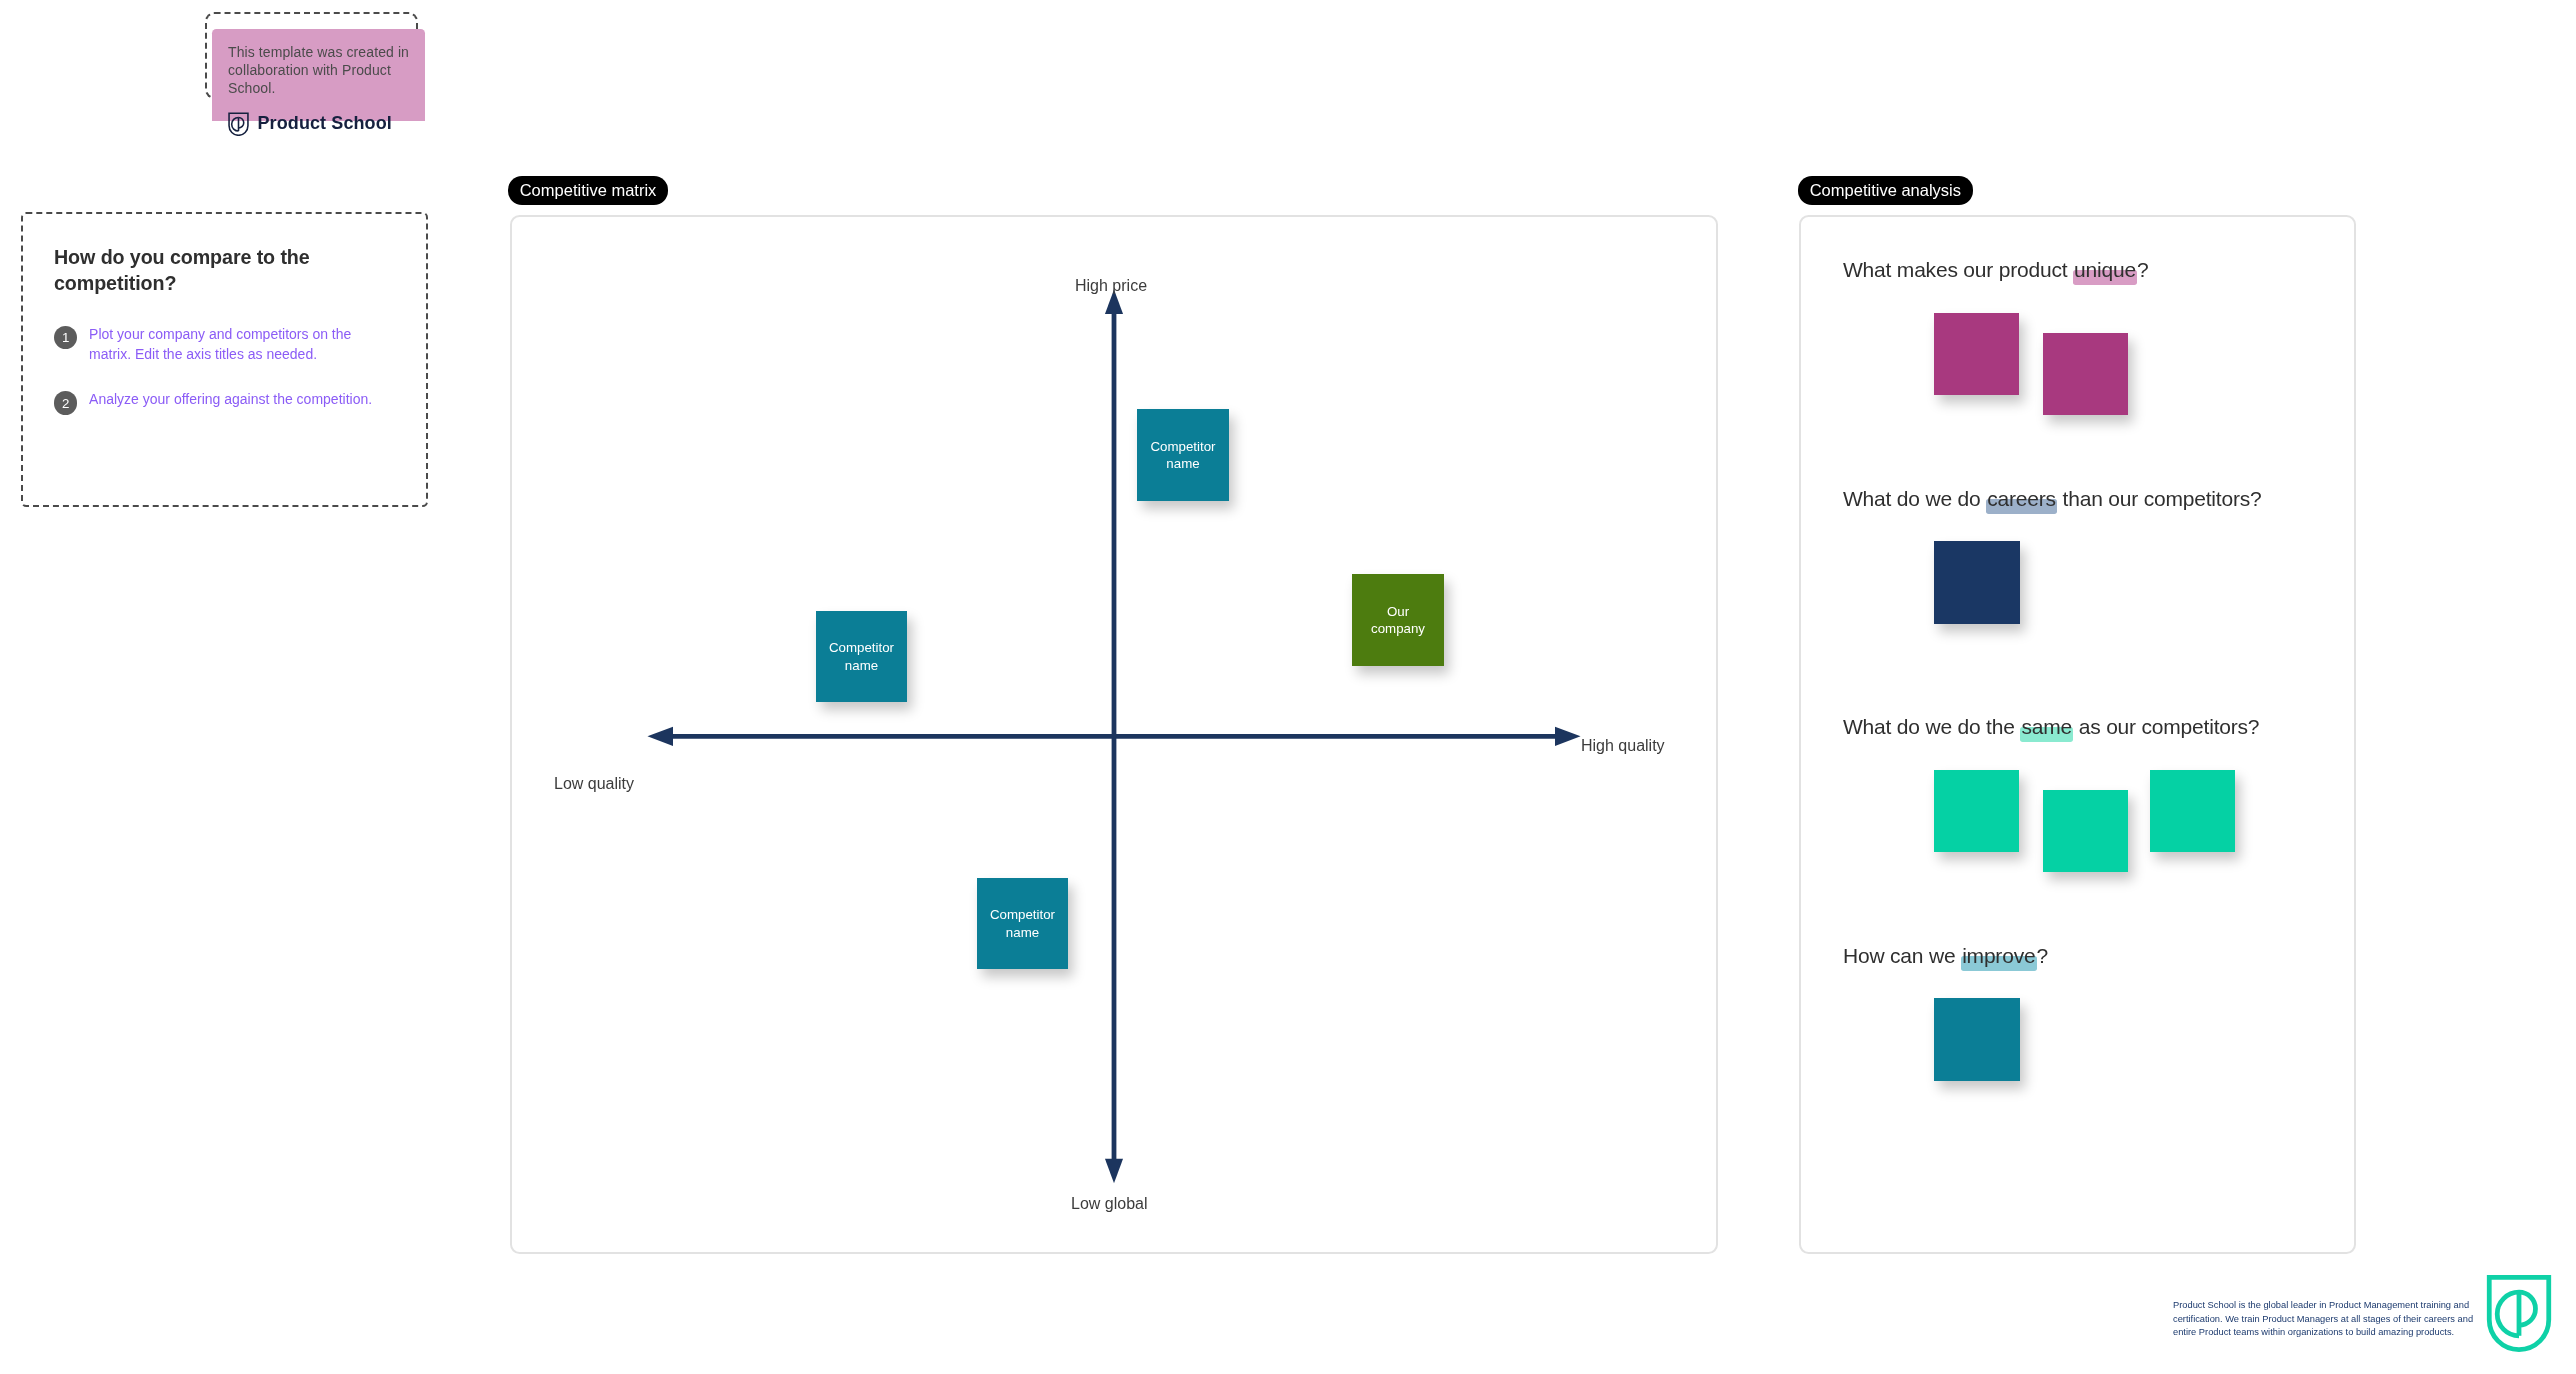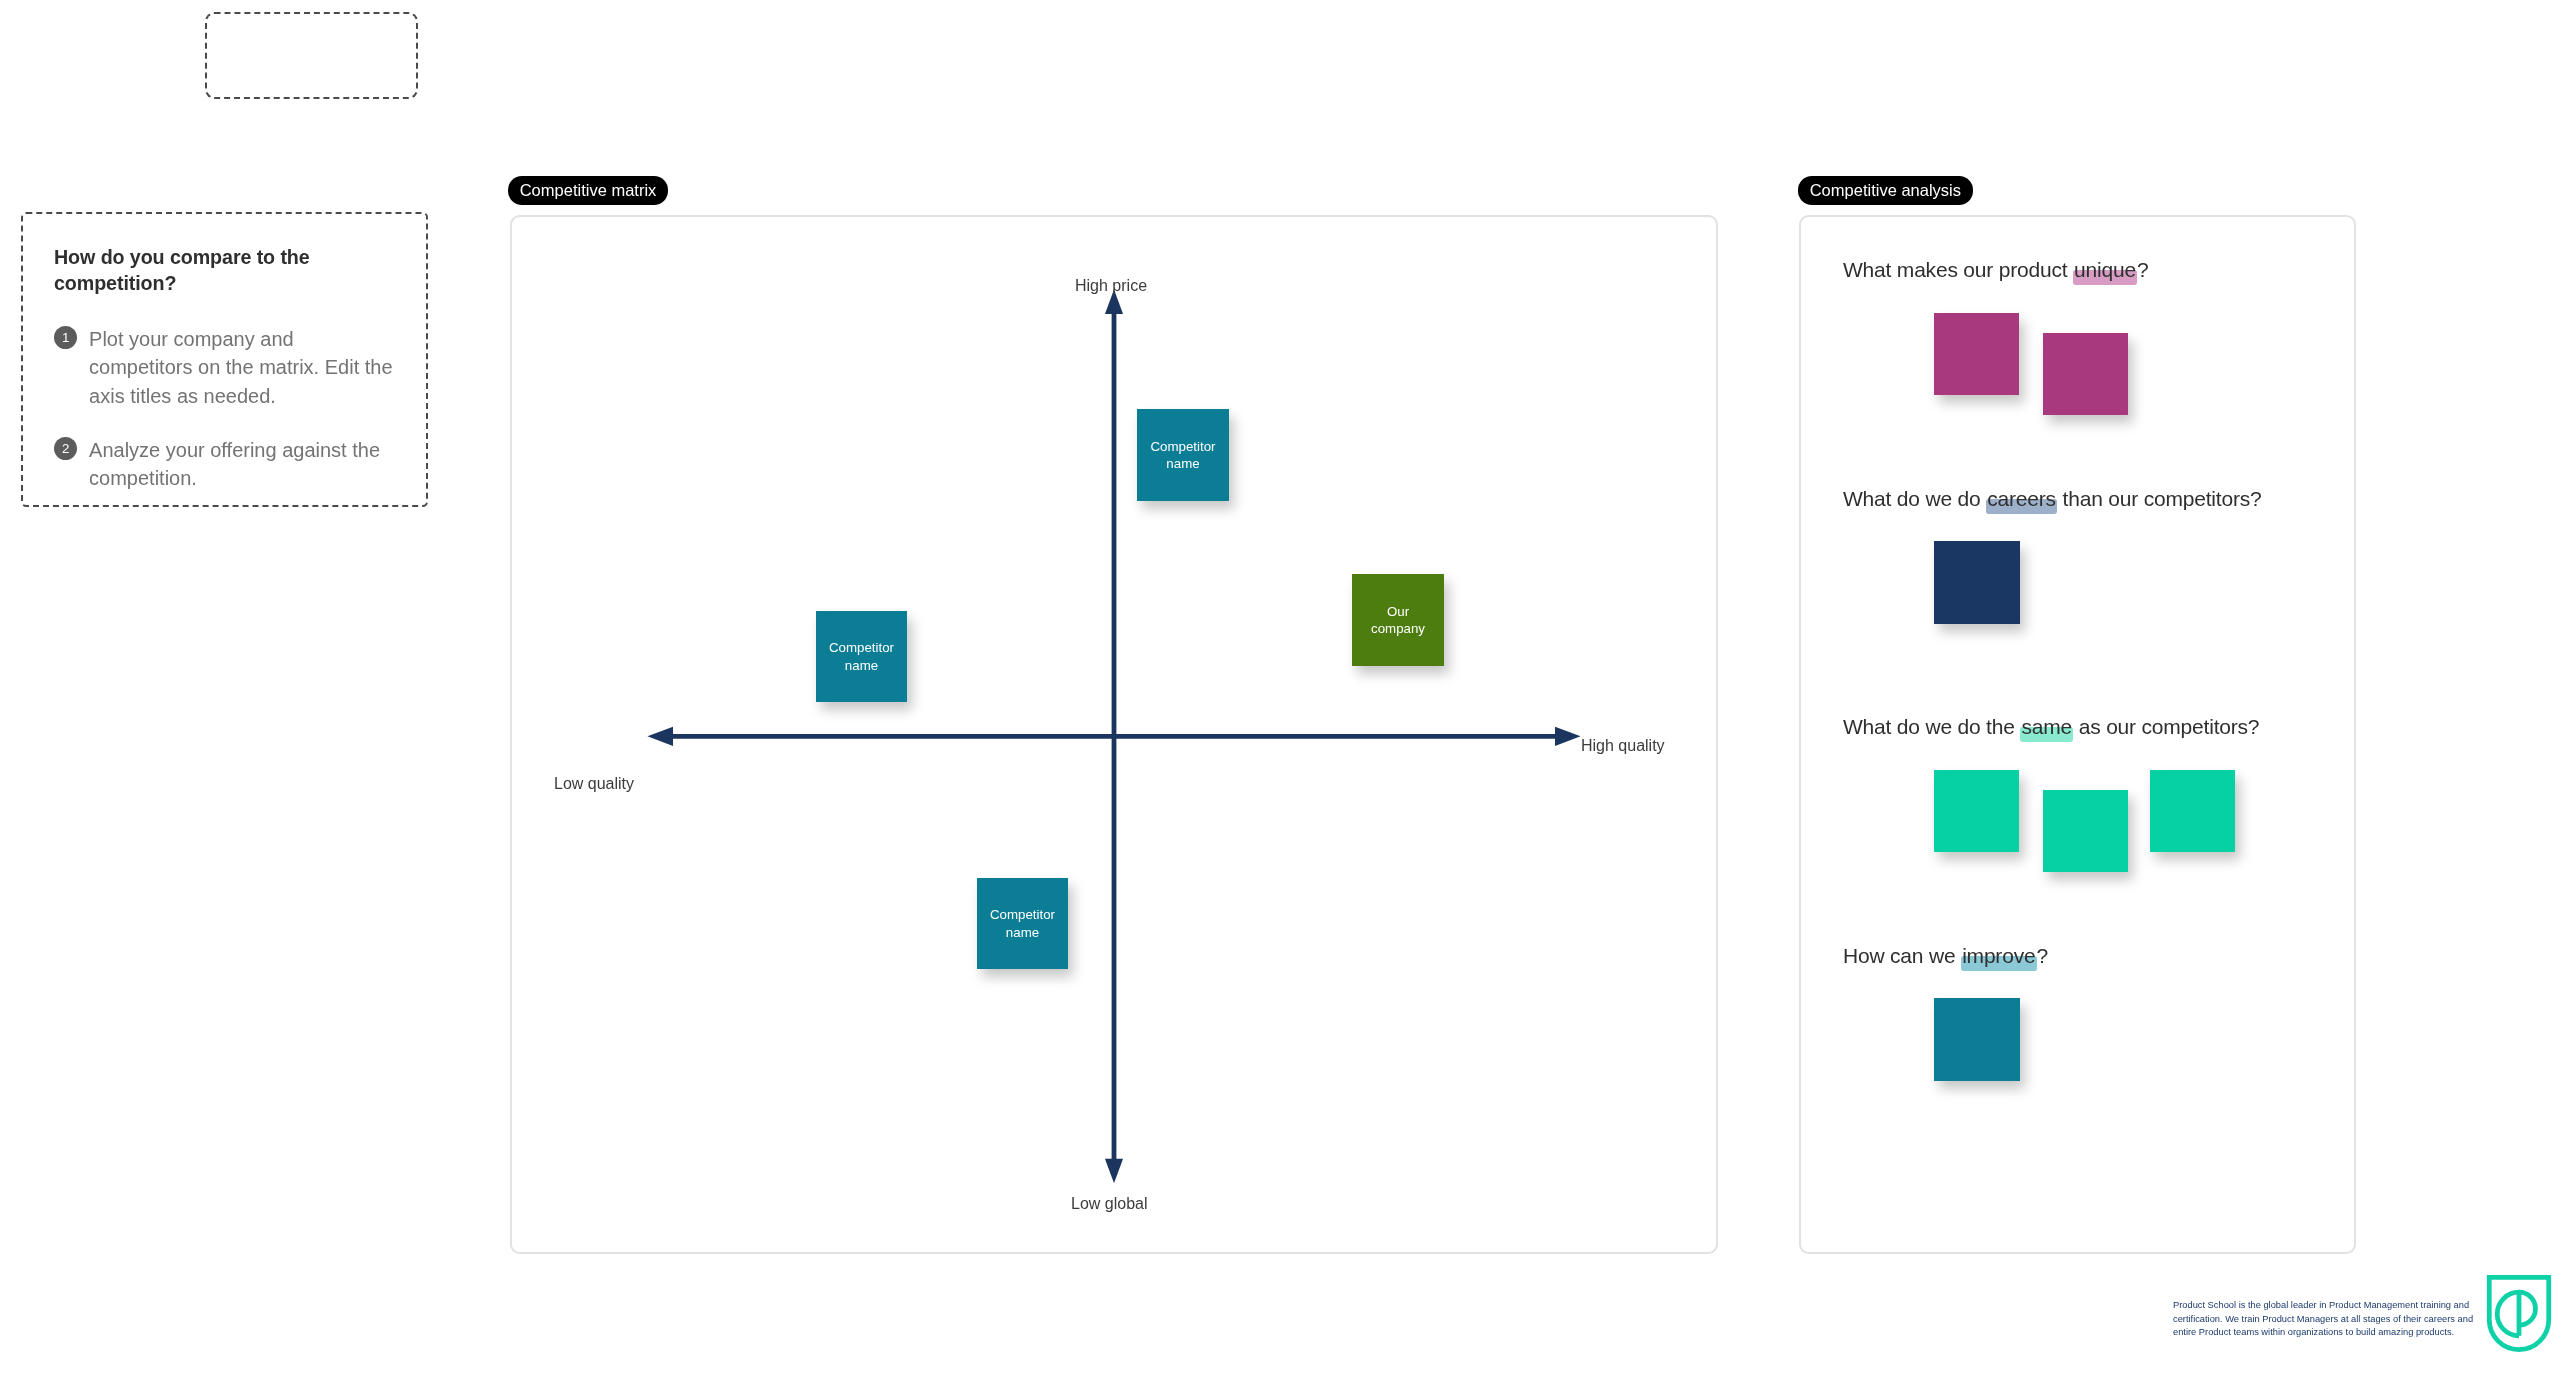--- a/index.html
+++ b/index.html
@@ -98,22 +98,22 @@
     flex:0 0 auto;
     width:23.4px;height:23.4px;
     border-radius:50%;
     background:#5c5c5c;
     color:#ffffff;
     font-size:13.3px;
     display:flex;align-items:center;justify-content:center;
     margin-top:1.1px;
   }
   .instr-text{
-    font-size:20px;
-    color:#737373;
+    font-size:14px;
+    color:#8b5cf6;
     line-height:1.42;
     max-width:319px;
   }
 
   
   .frame-tag{
     position:absolute;
     background:#000000;
     color:#ffffff;
     border-radius:14px;
@@ -210,20 +210,32 @@
     left:2485px; top:1274px;
     width:68px; height:80px;
   }
 </style>
 </head>
 <body>
 
 <div id="board">
 
   <div id="attrib-dash"></div>
+  <div id="attrib-card">
+    <div id="attrib-text">This template was created in collaboration with Product School.</div>
+    <div id="attrib-brand">
+      <svg class="ps-shield" viewBox="0 0 40 46">
+        <path d="M2 2 H38 V26 A18 18 0 0 1 20 44 A18 18 0 0 1 2 26 Z" fill="none" stroke="#16213f" stroke-width="3"></path>
+        <path d="M20 10 V36" fill="none" stroke="#16213f" stroke-width="3"></path>
+        <path d="M20 10 A10 10 0 0 1 20 30 H20" fill="none" stroke="#16213f" stroke-width="3"></path>
+        <path d="M20 10 A13 13 0 0 0 20 36" fill="none" stroke="#16213f" stroke-width="3"></path>
+      </svg>
+      <span class="ps-name">Product School</span>
+    </div>
+  </div>
 
   <div id="instructions">
     <div id="instr-title">How do you compare to the competition?</div>
 
     <div class="instr-row">
       <div class="instr-num">1</div>
       <div class="instr-text">Plot your company and competitors on the matrix. Edit the axis titles as needed.</div>
     </div>
 
     <div class="instr-row">

